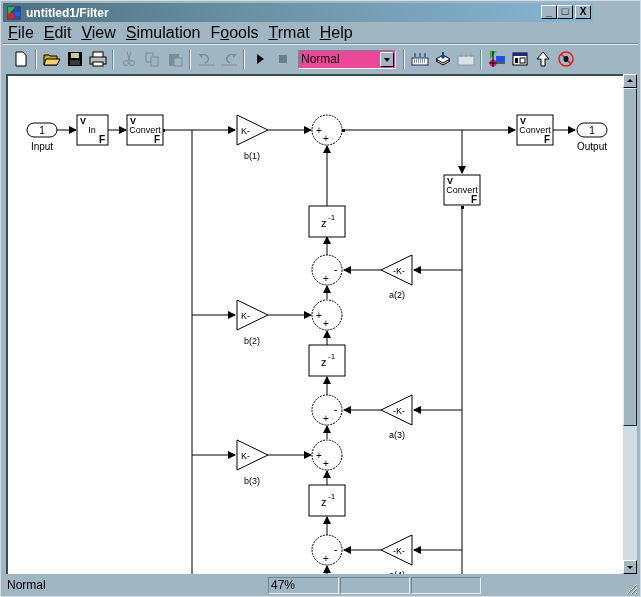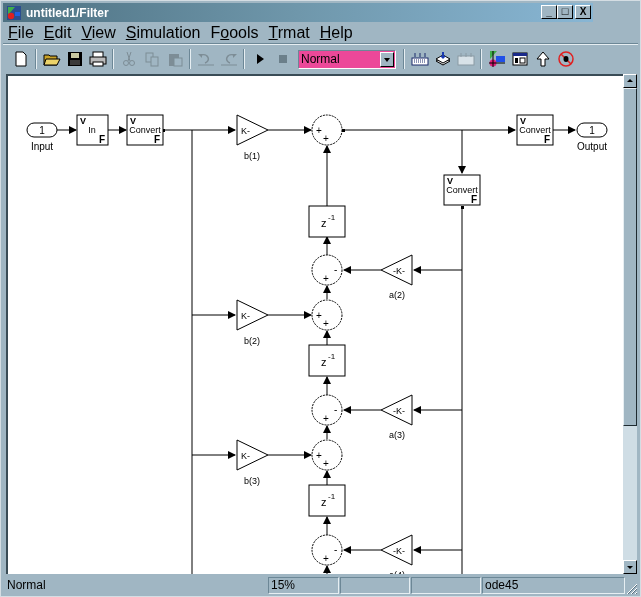--- a/index.html
+++ b/index.html
@@ -371,22 +371,21 @@
   </div>
 
   <div class="vscroll">
     <div class="sb-btn up"></div>
     <div class="sb-thumb"></div>
     <div class="sb-btn down"></div>
   </div>
 
   <div class="statusbar">
     <span class="status-text">Normal</span>
-    <div class="status-cell" style="left:265px;width:71px;">15%</div>
+    <div class="status-cell" style="left:265px;width:71px;">47%</div>
     <div class="status-cell" style="left:337px;width:70px;"></div>
     <div class="status-cell" style="left:408px;width:70px;"></div>
-    <div class="status-cell" style="left:479px;width:143px;">ode45</div>
     <svg class="grip" width="12" height="12">
       <path d="M11 1L1 11M11 5L5 11M11 9L9 11" stroke="#fff" stroke-width="1"></path>
       <path d="M11 2L2 11M11 6L6 11M11 10L10 11" stroke="#5b7180" stroke-width="1"></path>
     </svg>
   </div>
 </div>
 
 </body></html>

